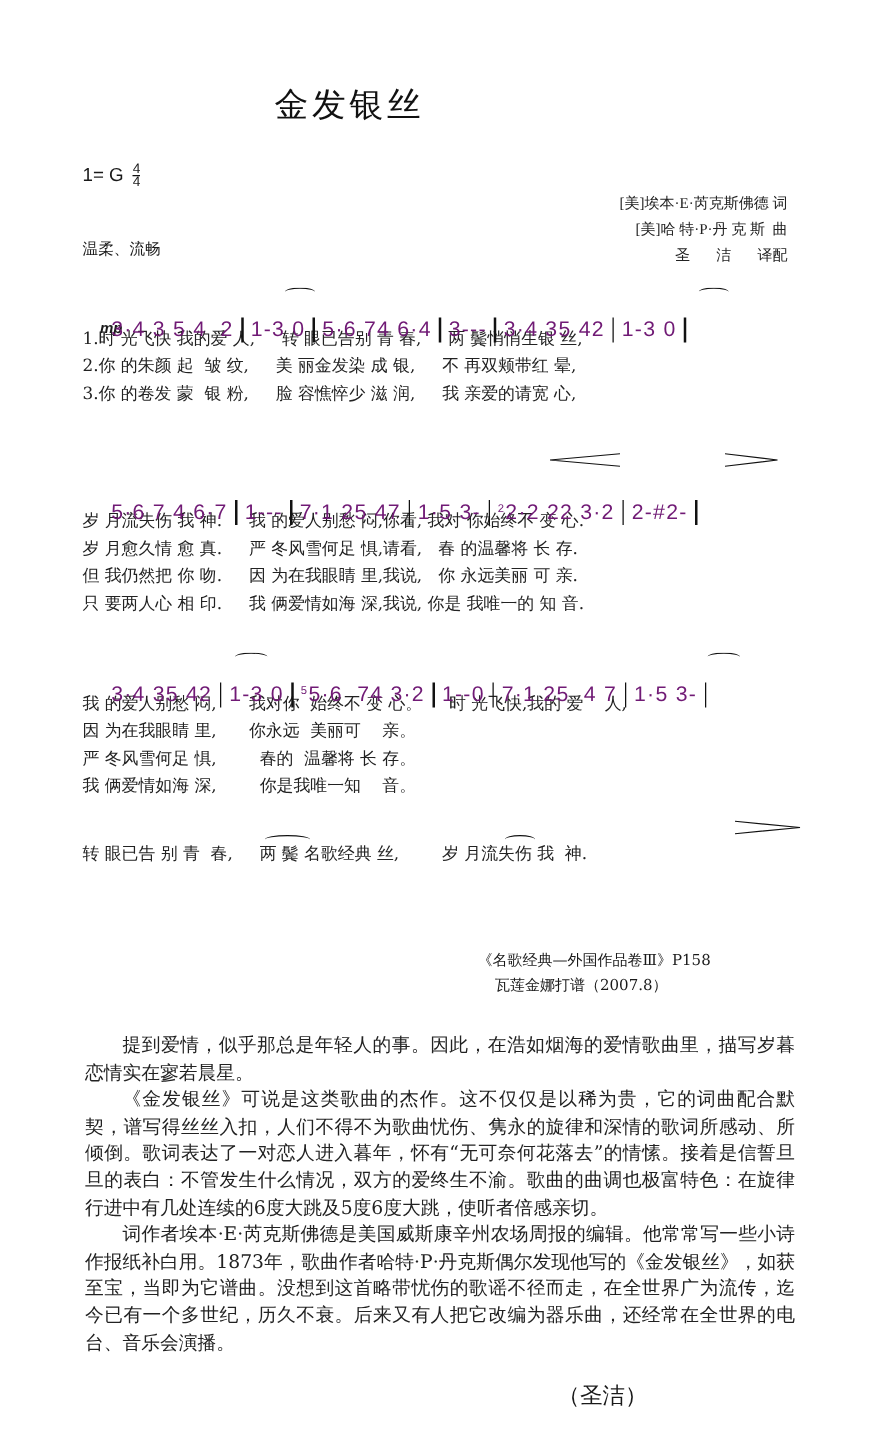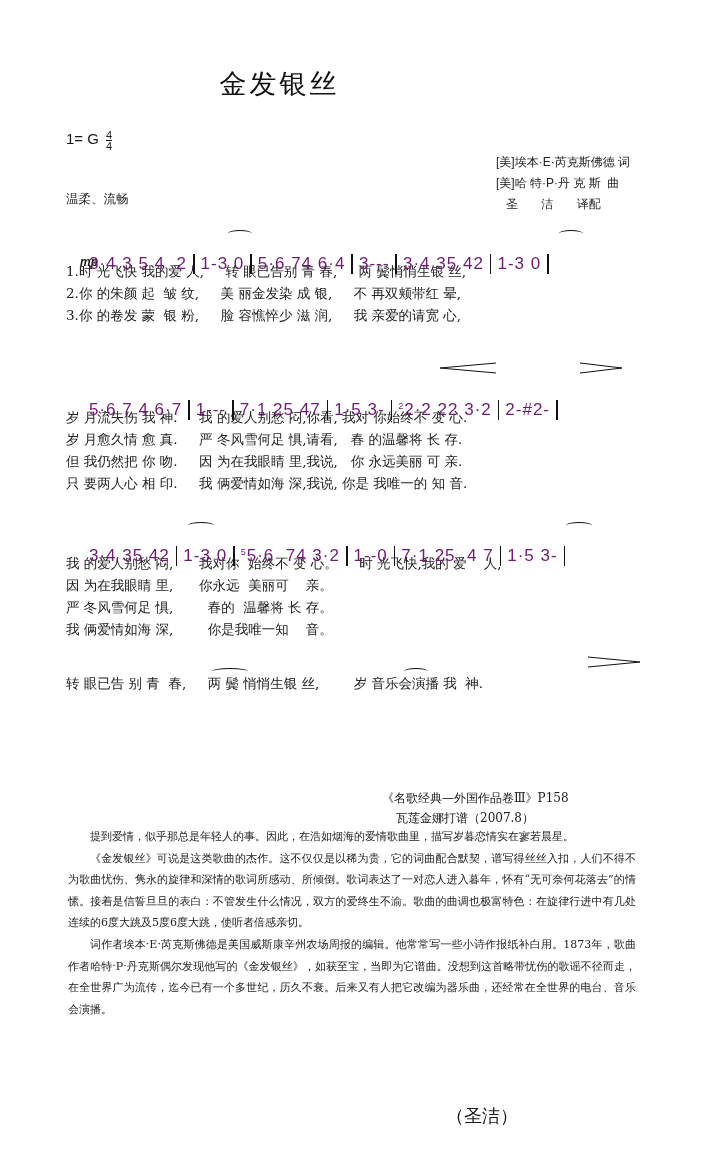--- a/index.html
+++ b/index.html
@@ -8,44 +8,44 @@
     font-family: "DejaVu Sans", sans-serif; color: #1a1a1a;
   }
   .abs { position: absolute; }
   .title {
     left: 0; width: 559px; top: 66px; text-align: center;
     font-family: "DejaVu Serif", serif; font-size: 27px; letter-spacing: 3px; color: #111;
   }
   .key { left: 66px; top: 130px; font-size: 15px; font-family: "Liberation Sans", sans-serif; }
   .key .frac { display: inline-block; vertical-align: middle; text-align: center; font-size: 11px; line-height: 10px; margin-left: 3px; }
   .key .frac span { display: block; }
-  .credits { right: 75px; top: 152px; text-align: left; font-family: Liberation Sans, sans-serif; font-size: 12px; line-height: 21px; color: #222; }
+  .credits { right: 75px; top: 152px; text-align: right; font-family: Liberation Serif, serif; font-size: 12px; line-height: 21px; color: #222; }
   .credits div { white-space: pre; }
   .tempo { left: 66px; top: 191px; font-family: Liberation Sans, sans-serif; font-size: 12.5px; }
   .dyn { left: 80px; top: 212px; font-family: Liberation Sans, sans-serif; font-style: italic; font-weight: bold; font-size: 12px; margin-top: 43px; }
 
   .system { left: 66px; width: 580px; }
   .notes {
     position: relative; height: 26px; white-space: pre;
     font-family: "Liberation Sans", sans-serif; font-size: 17px; letter-spacing: 1px; color: #701a75;
   }
   .notes .m { display: inline-block; vertical-align: top; }
   .notes .bar { display: inline-block; width: 1.6px; height: 20px; background: #111; margin: 0 6px; vertical-align: -4px; }
   .notes .endbar { display: inline-block; width: 1.5px; height: 20px; background: #111; margin-left: 6px; vertical-align: -4px; box-shadow: 4px 0 0 1.5px #111; }
   .lyric {
     font-family: "DejaVu Serif", serif; font-size: 13.5px; height: 22px; line-height: 22px;
     white-space: pre; color: #222;
   }
   .slur { position: absolute; border-top: 1.3px solid #111; border-radius: 50% 50% 0 0; height: 6px; }
   .hairpin { position: absolute; }
-  .source { left: 382px; top: 788px; font-family: "DejaVu Serif", serif; font-size: 12px; line-height: 20px; }
+  .source { left: 382px; top: 758px; font-family: "DejaVu Serif", serif; font-size: 12px; line-height: 20px; }
   .source div { white-space: pre; }
   .prose {
     left: 68px; width: 568px; top: 826px;
-    font-family: "DejaVu Serif", serif; font-size: 11px; line-height: 21.6px; color: #222;
+    font-family: "DejaVu Serif", serif; font-size: 15px; line-height: 21.6px; color: #222;
     text-align: justify;
   }
   .prose p { margin: 0; text-indent: 2em; }
   .sign { left: 446px; top: 1104px; font-family: "DejaVu Serif", serif; font-size: 18px; }
 </style>
 </head>
 <body>
 
 <div class="abs title">金发银丝</div>
 
@@ -104,21 +104,21 @@
   <div class="lyric">严 冬风雪何足 惧,        春的  温馨将 长 存。</div>
   <div class="lyric">我 俩爱情如海 深,        你是我唯一知    音。</div>
 </div>
 
 <div class="abs system" style="top:672px;">
   <div class="slur" style="left:146px; top:-4px; width:36px;"></div>
   <div class="slur" style="left:338px; top:-4px; width:24px;"></div>
   <svg class="hairpin" style="left:520px; top:-16px;" width="56" height="12">
       <path d="M2 1 L54 6 L2 11" fill="none" stroke="#111" stroke-width="1"></path>
     </svg>
-  <div class="lyric">转 眼已告 别 青  春,     两 鬓 悄悄生银 丝,        岁 音乐会演播 我  神.</div>
+  <div class="lyric">转 眼已告 别 青  春,     两 鬓 名歌经典 丝,        岁 月流失伤 我  神.</div>
 </div>
 
 <div class="abs source">
   <div>《名歌经典—外国作品卷Ⅲ》P158</div>
   <div style="padding-left:14px;">瓦莲金娜打谱（2007.8）</div>
 </div>
 
 <div class="abs prose">
   <p>提到爱情，似乎那总是年轻人的事。因此，在浩如烟海的爱情歌曲里，描写岁暮恋情实在寥若晨星。</p>
   <p>《金发银丝》可说是这类歌曲的杰作。这不仅仅是以稀为贵，它的词曲配合默契，谱写得丝丝入扣，人们不得不为歌曲忧伤、隽永的旋律和深情的歌词所感动、所倾倒。歌词表达了一对恋人进入暮年，怀有“无可奈何花落去”的情愫。接着是信誓旦旦的表白：不管发生什么情况，双方的爱终生不渝。歌曲的曲调也极富特色：在旋律行进中有几处连续的6度大跳及5度6度大跳，使听者倍感亲切。</p>

